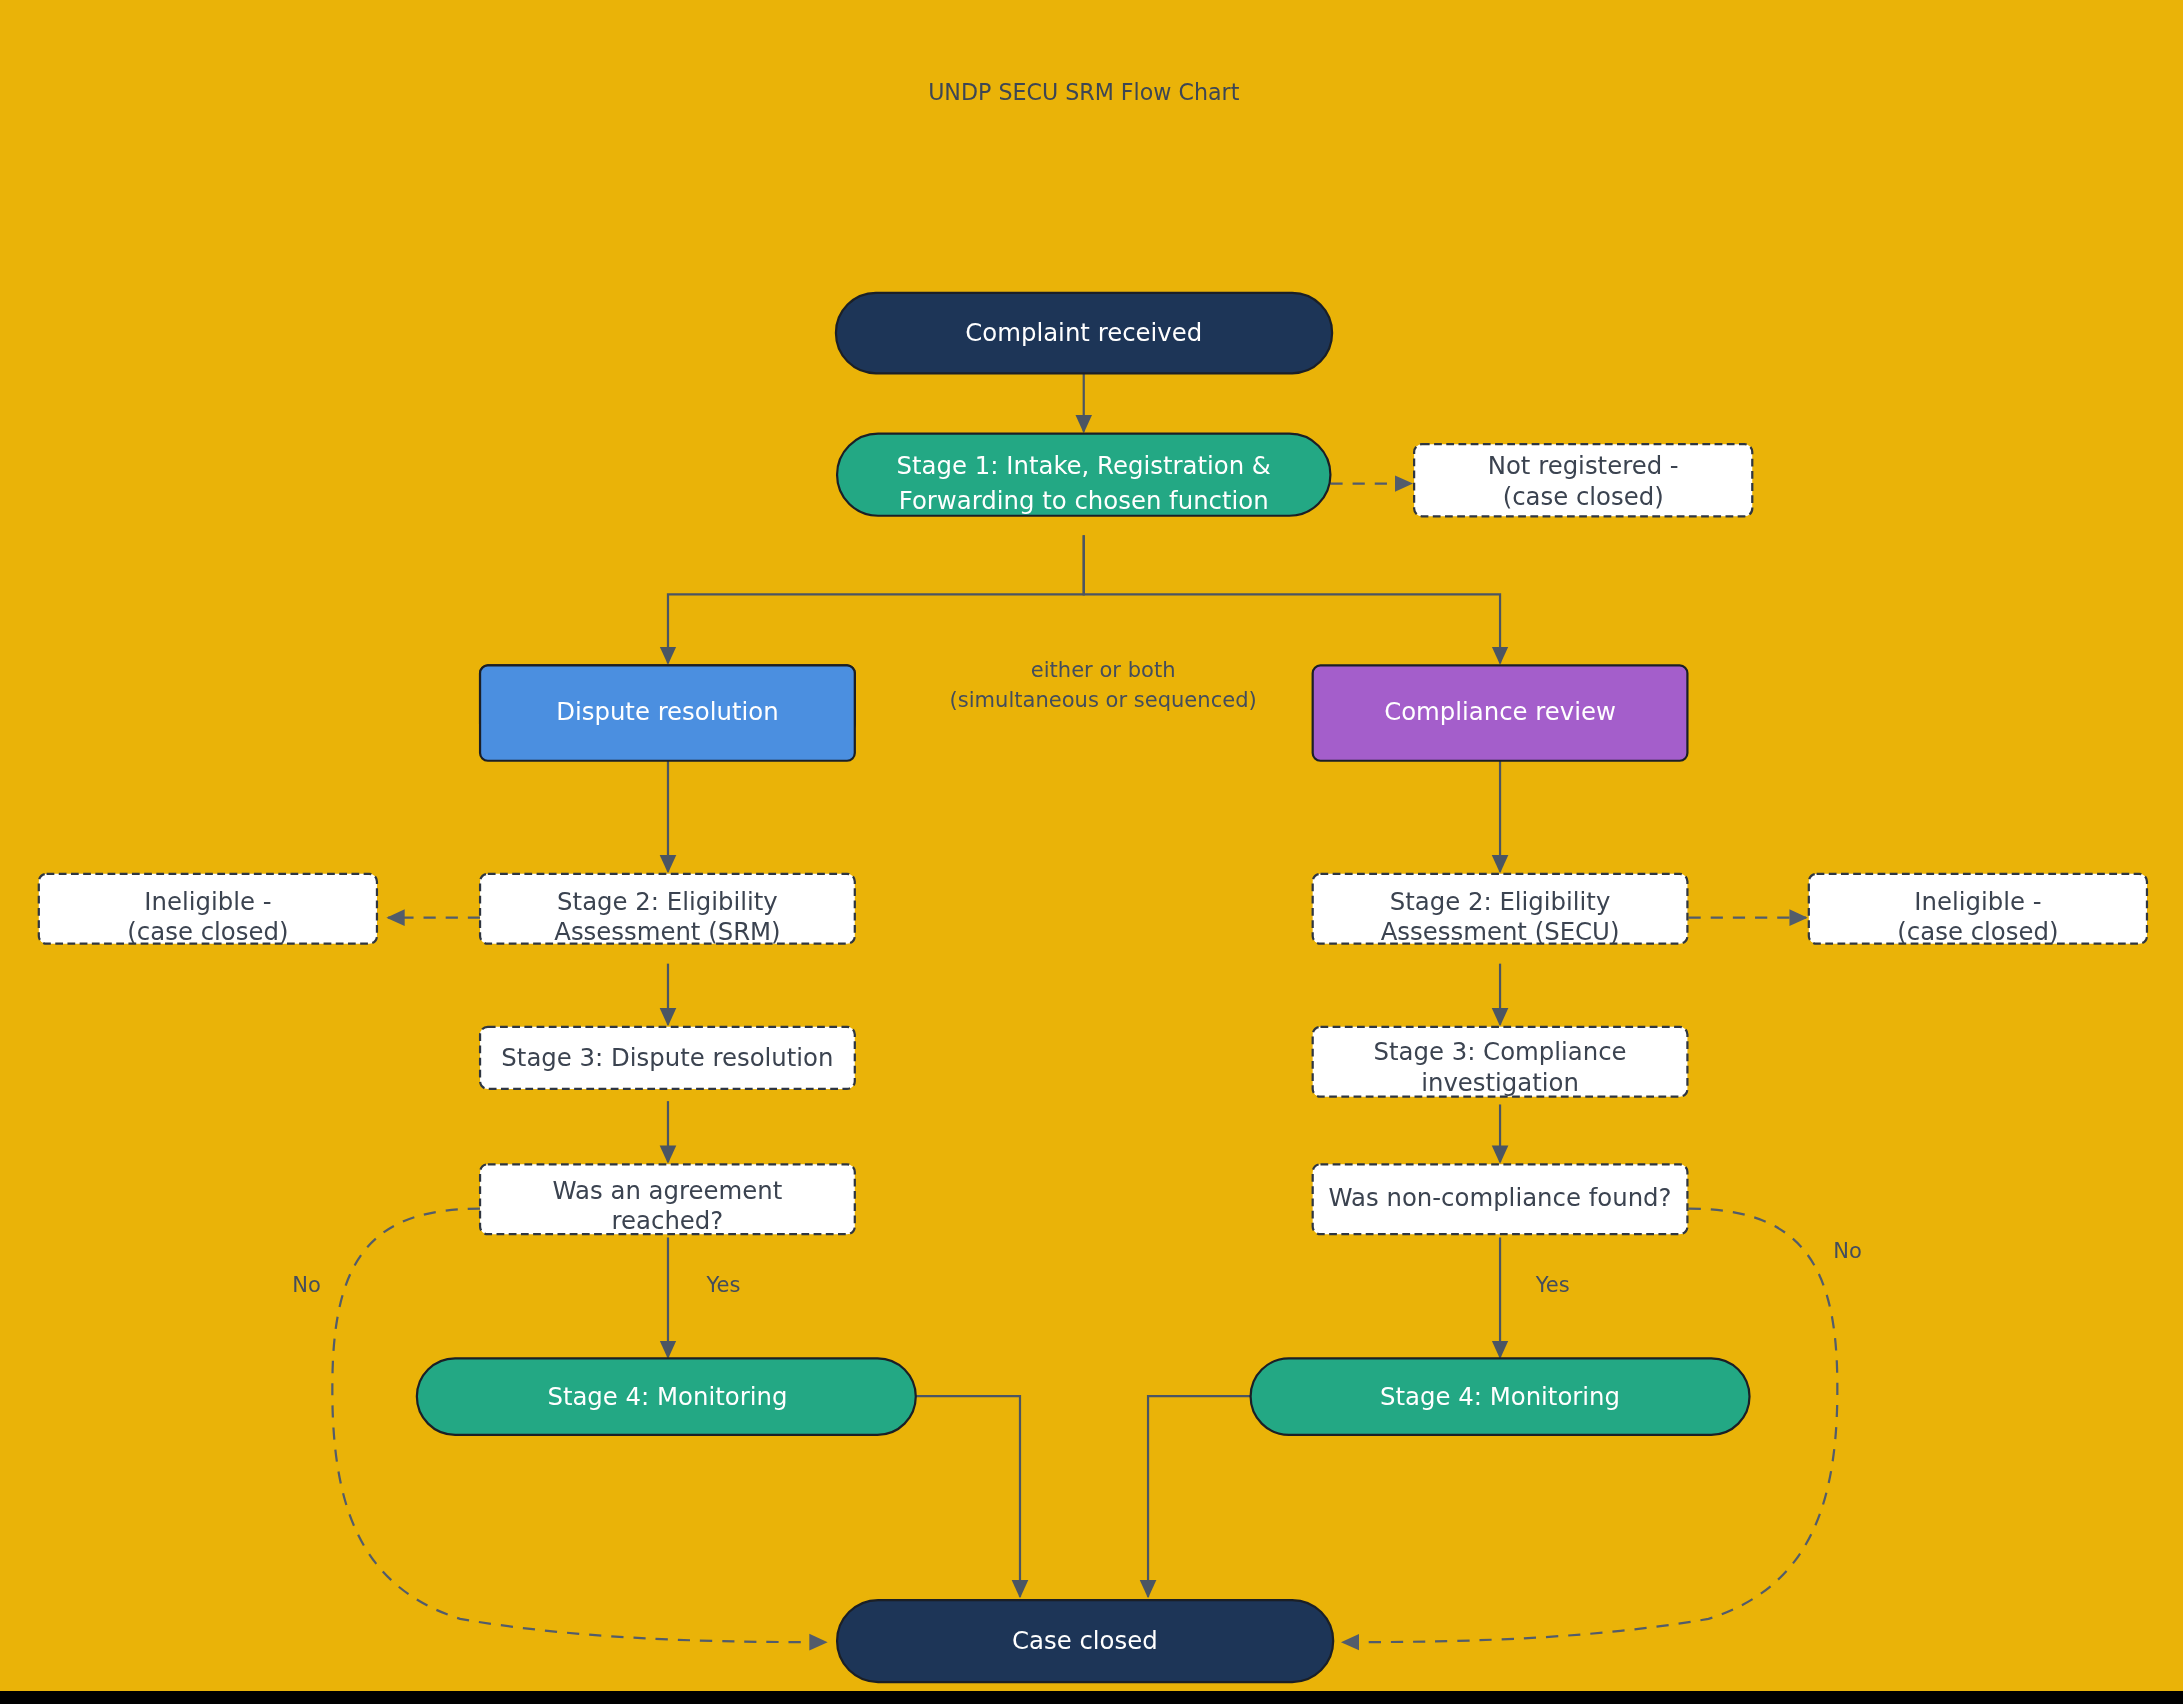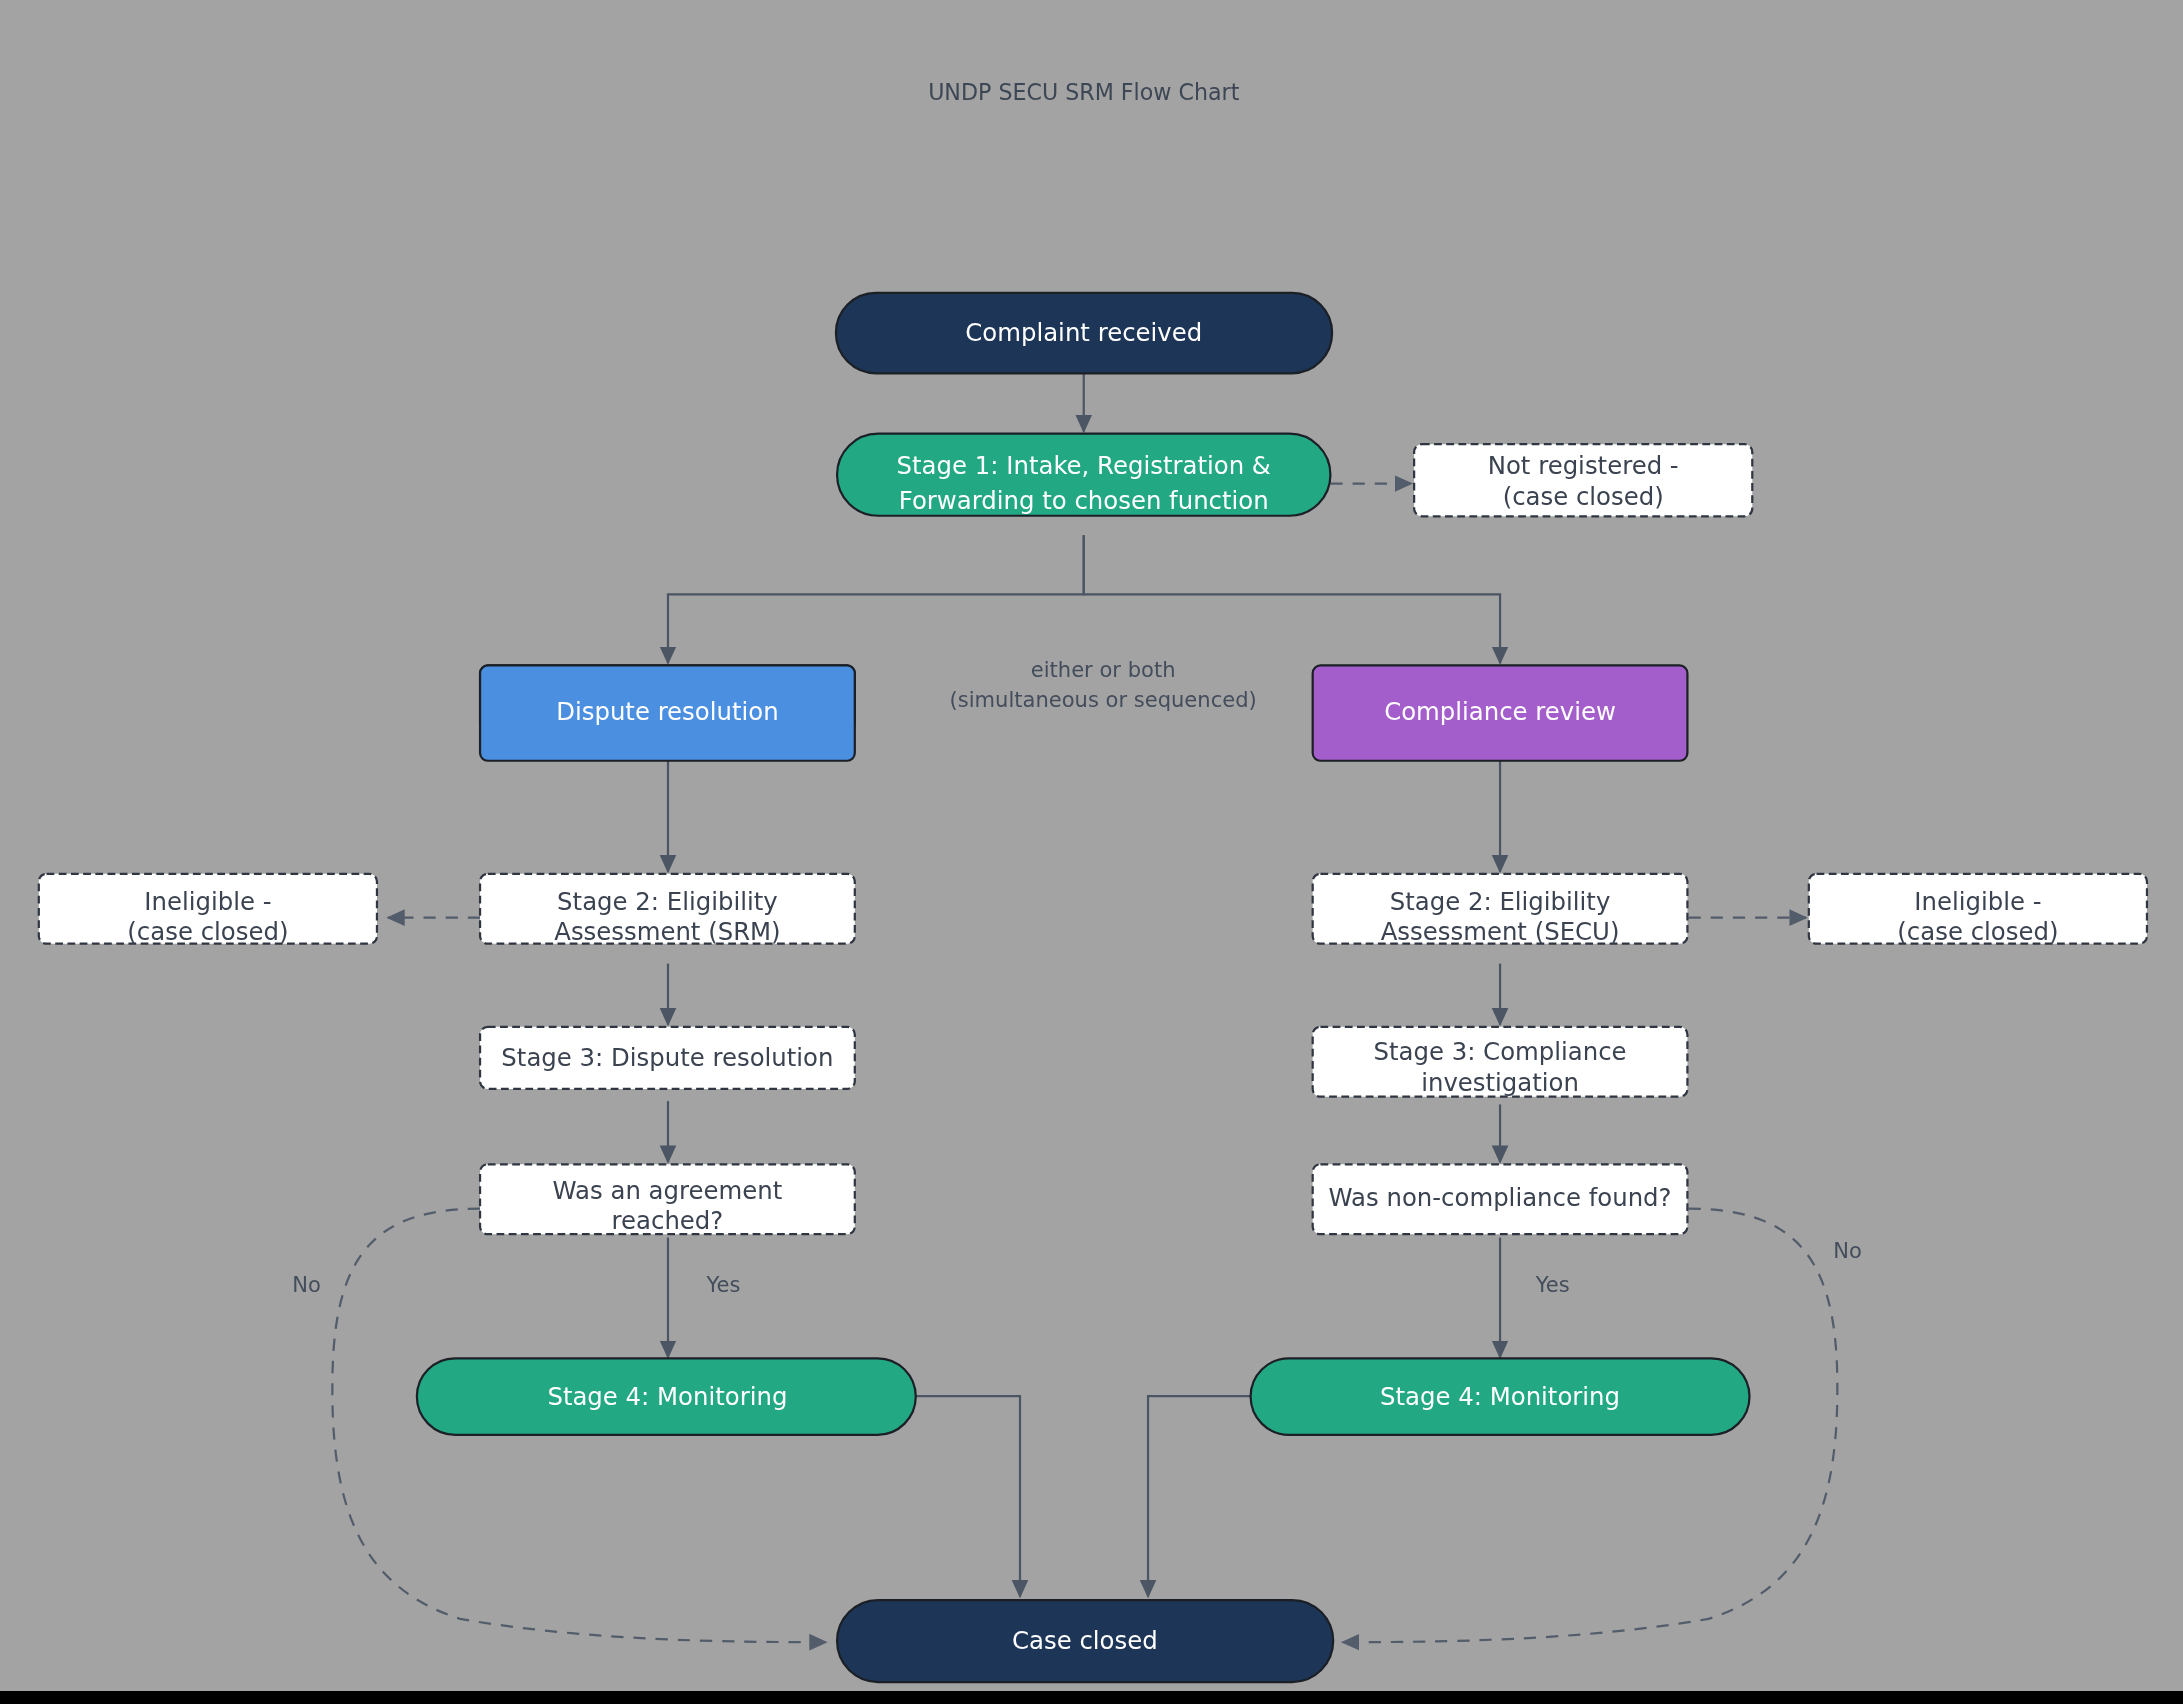--- a/index.html
+++ b/index.html
@@ -10,21 +10,21 @@
   body {
     width: 2183px;
     height: 1705px;
     overflow: hidden;
     font-family: "DejaVu Sans", sans-serif;
   }
   #flowchart-root {
     position: relative;
     width: 2183px;
     height: 1691px;
-    background: #a3a3a3;
+    background: #eab308;
   }
   svg.diagram {
     display: block;
     width: 2183px;
     height: 1705px;
   }
   .chart-title {
     fill: #3d4654;
     font-family: "DejaVu Sans", sans-serif;
     font-size: 40px;

